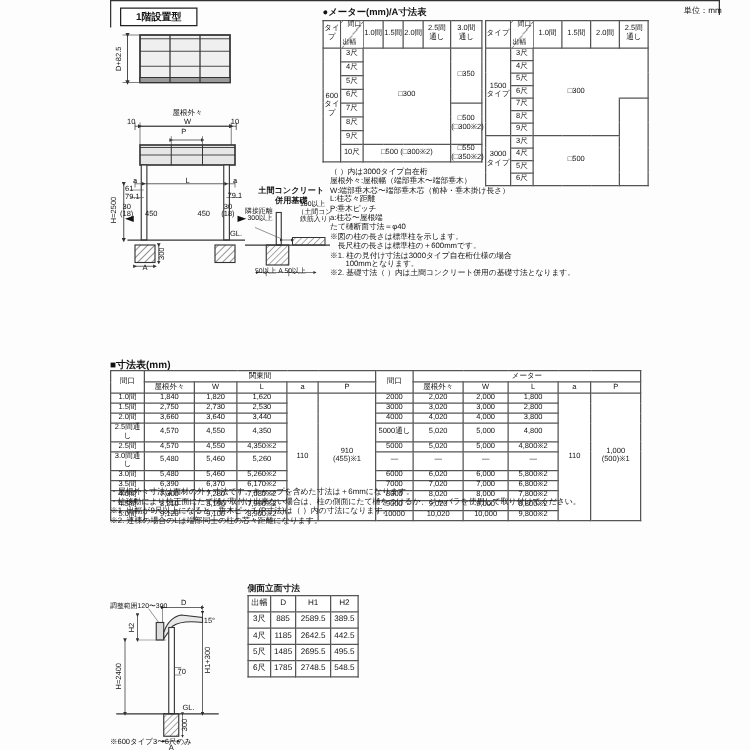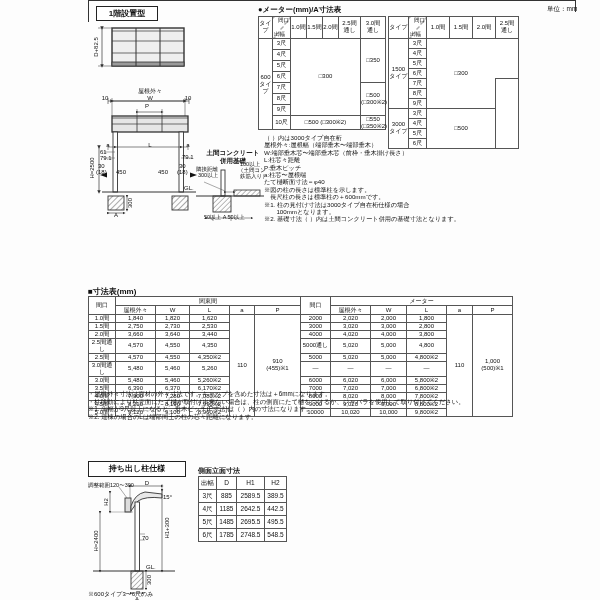--- a/index.html
+++ b/index.html
@@ -471,21 +471,20 @@
       </tbody>
   </table>
 
   <div class="abs notes" style="left:88px;top:390px;font-size:6.3px;line-height:7.5px;">
     <div>・屋根外々寸法は面材の外々寸法です。キャップを含めた寸法は＋6mmになります。</div>
     <div>・柱移動により柱正面にたて樋が取付け出来ない場合は、柱の側面にたて樋をつけるか、ジャバラを使用して取り付けてください。</div>
     <div>※1. 出幅が9尺以上になると、垂木ピッチ(P寸法)は（ ）内の寸法になります。</div>
     <div>※2. 連棟の場合のLは端部同士の柱の芯々距離になります。</div>
   </div>
 
-  <div class="titlebox" style="left:88px;top:461px;width:96px;height:14px;line-height:14px;">持ち出し柱仕様</div>
 
   <div class="sectitle" style="left:198px;top:466px;font-size:7px;">側面立面寸法</div>
   <table id="sidetable" style="position:absolute;left:198px;top:476px;width:88px;table-layout:fixed;">
     <colgroup>
         <col style="width:18px">
         <col style="width:20px">
         <col style="width:28px">
         <col style="width:22px">
       </colgroup>
     <thead>

